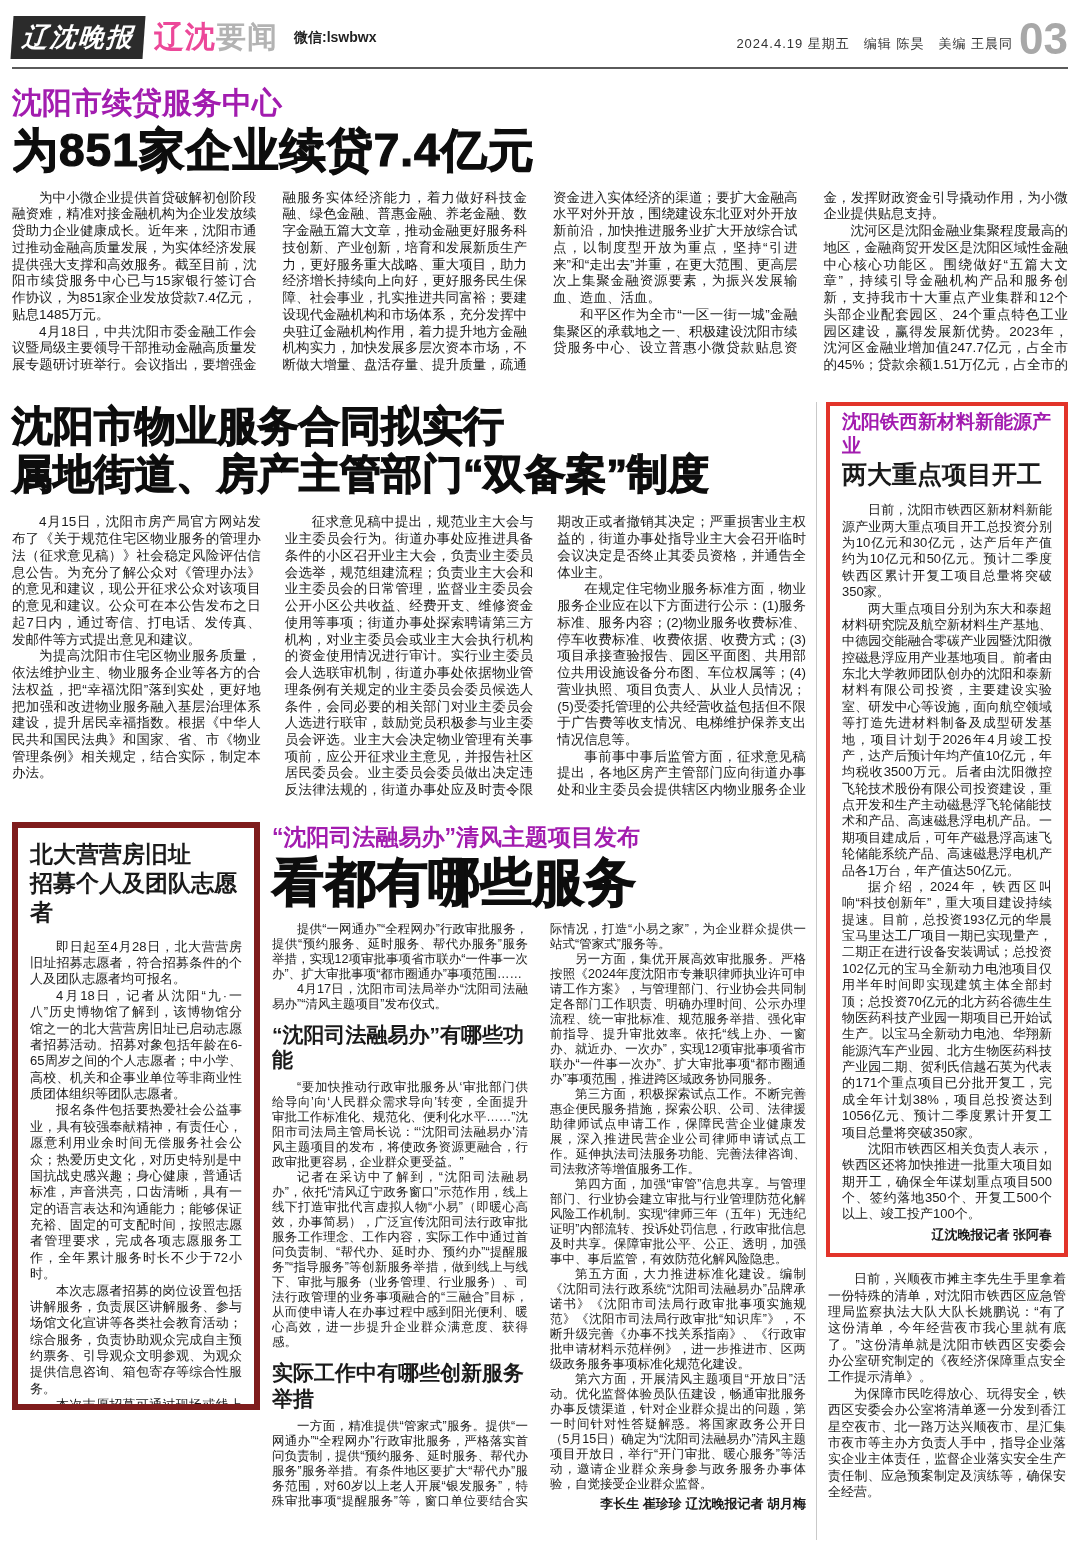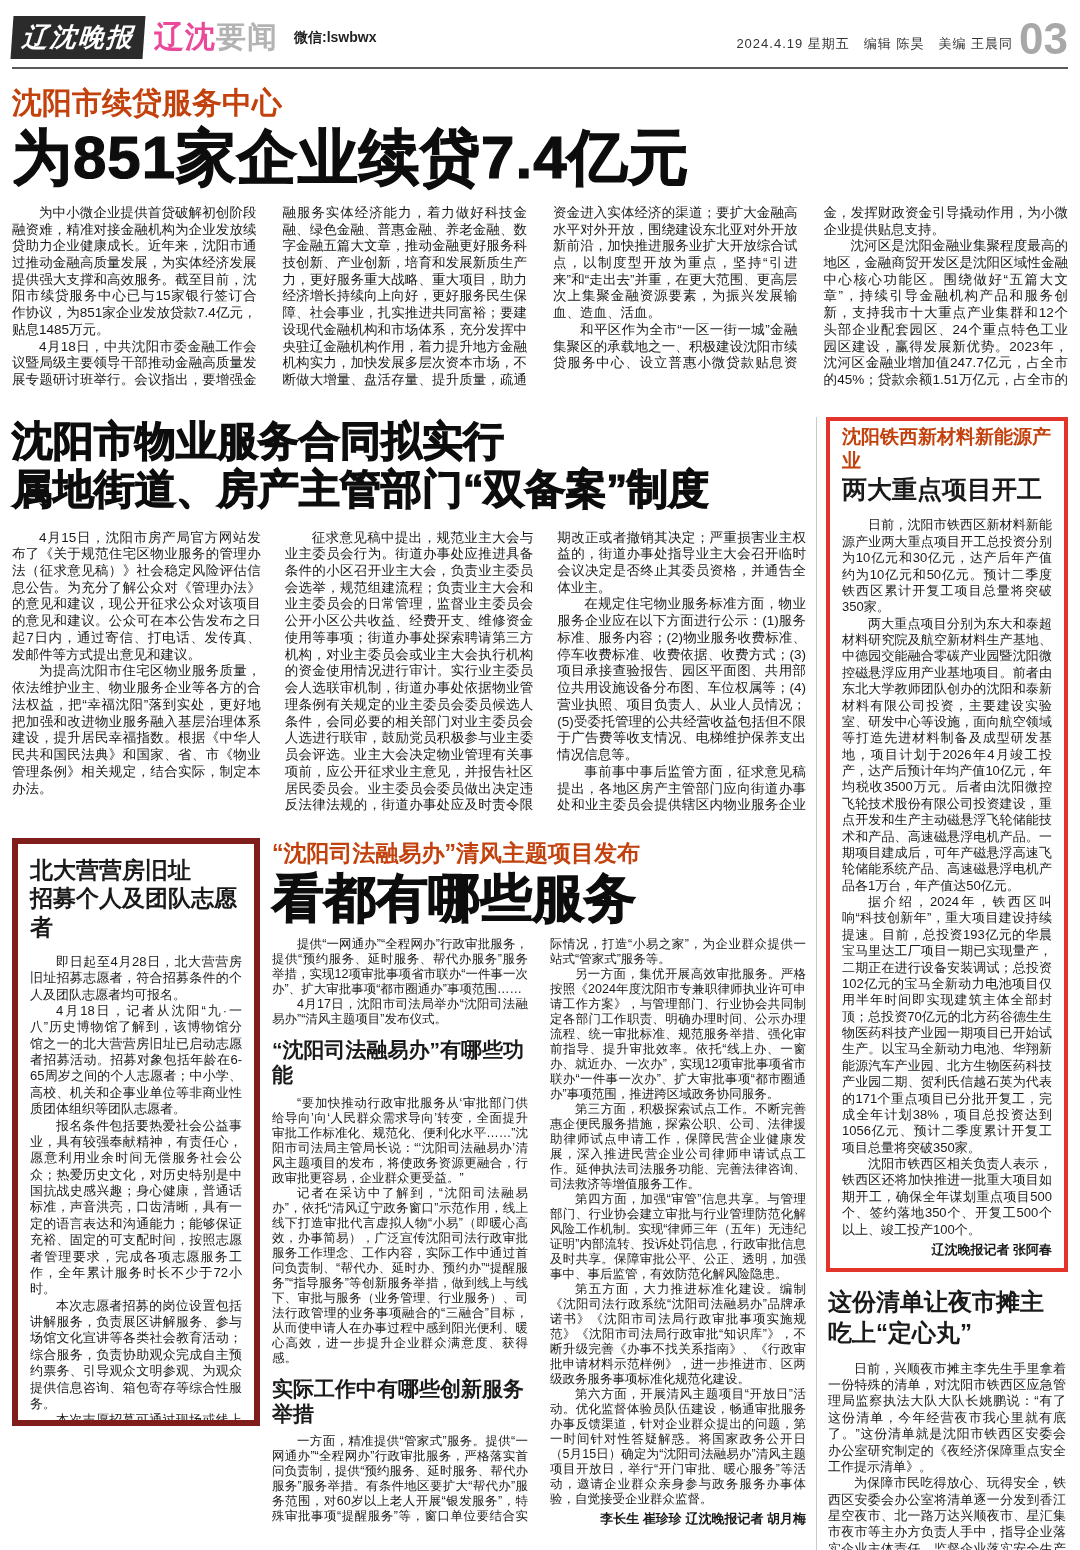--- a/index.html
+++ b/index.html
@@ -18,29 +18,29 @@
     font-size:26px; padding:4px 10px; letter-spacing:2px; transform:skewX(-4deg); }
   .section-name { font-size:30px; font-weight:900; letter-spacing:1px; }
   .section-name .black { color:#ec4899; }
   .section-name .gray { color:#b3b3b3; }
   .wechat { font-size:14px; font-weight:bold; color:#222; margin-left:6px; }
   .mh-right { display:flex; align-items:flex-end; gap:6px; }
   .dateline { font-size:13px; color:#333; padding-bottom:6px; letter-spacing:1px; }
   .pageno { font-size:44px; font-weight:bold; color:#a8a8a8; line-height:0.9; }
 
   
-  .kicker  { font-weight:bold; color:#c2410c; }
+  .kicker  { font-weight:bold; color:#a21caf; }
   .bighead { font-weight:900; color:#0d0d0d; -webkit-text-stroke:1.2px #0d0d0d; }
   p.para { text-align:justify; text-indent:2em; }
   .byline { font-weight:bold; text-align:right; padding-right:14px; margin-top:4px; }
 
   
   .art-loan { margin-top:14px; }
   .art-loan .kicker { font-size:30px; margin-bottom:2px; }
-  .art-loan .bighead { font-size:60px; line-height:1.08; letter-spacing:1px; }
+  .art-loan .bighead { font-size:46px; line-height:1.08; letter-spacing:1px; }
   .art-loan .body { margin-top:14px; height:196px; column-count:4; column-gap:26px;
     font-size:13.5px; line-height:1.24; overflow:hidden; }
 
   
   .main { display:flex; gap:10px; margin-top:16px; }
   .left-col { flex:1; min-width:0; }
   .right-col { width:252px; border-left:1px solid #c9c9c9; padding-left:9px; }
 
   
   .art-prop .bighead { font-size:41px; line-height:1.18; }
@@ -173,24 +173,20 @@
         <div class="body">
           <p class="para">日前，沈阳市铁西区新材料新能源产业两大重点项目开工总投资分别为10亿元和30亿元，达产后年产值约为10亿元和50亿元。预计二季度铁西区累计开复工项目总量将突破350家。</p>
           <p class="para">两大重点项目分别为东大和泰超材料研究院及航空新材料生产基地、中德园交能融合零碳产业园暨沈阳微控磁悬浮应用产业基地项目。前者由东北大学教师团队创办的沈阳和泰新材料有限公司投资，主要建设实验室、研发中心等设施，面向航空领域等打造先进材料制备及成型研发基地，项目计划于2026年4月竣工投产，达产后预计年均产值10亿元，年均税收3500万元。后者由沈阳微控飞轮技术股份有限公司投资建设，重点开发和生产主动磁悬浮飞轮储能技术和产品、高速磁悬浮电机产品。一期项目建成后，可年产磁悬浮高速飞轮储能系统产品、高速磁悬浮电机产品各1万台，年产值达50亿元。</p>
           <p class="para">据介绍，2024年，铁西区叫响“科技创新年”，重大项目建设持续提速。目前，总投资193亿元的华晨宝马里达工厂项目一期已实现量产，二期正在进行设备安装调试；总投资102亿元的宝马全新动力电池项目仅用半年时间即实现建筑主体全部封顶；总投资70亿元的北方药谷德生生物医药科技产业园一期项目已开始试生产。以宝马全新动力电池、华翔新能源汽车产业园、北方生物医药科技产业园二期、贺利氏信越石英为代表的171个重点项目已分批开复工，完成全年计划38%，项目总投资达到1056亿元、预计二季度累计开复工项目总量将突破350家。</p>
           <p class="para">沈阳市铁西区相关负责人表示，铁西区还将加快推进一批重大项目如期开工，确保全年谋划重点项目500个、签约落地350个、开复工500个以上、竣工投产100个。</p>
           <p class="byline">辽沈晚报记者 张阿春</p>
         </div>
       </section>
 
       <section class="art-night">
-        <div class="head">
-          <div>这份清单让夜市摊主</div>
-          <div>吃上“定心丸”</div>
-        </div>
         <div class="body">
           <p class="para">日前，兴顺夜市摊主李先生手里拿着一份特殊的清单，对沈阳市铁西区应急管理局监察执法大队大队长姚鹏说：“有了这份清单，今年经营夜市我心里就有底了。”这份清单就是沈阳市铁西区安委会办公室研究制定的《夜经济保障重点安全工作提示清单》。</p>
           <p class="para"><span>为保障市民吃得放心、玩得安全，铁西区安委会办公室将清单逐一分发到香江星空夜市、北一路万达兴顺夜市、星汇集市夜市等主办方负责人手中，指导企业落实企业主体责任，监督企业落实安全生产责任制、应急预案制定及演练等，确保安全经营。</span>　</p>
         </div>
       </section>
 
     </div>
   </div>
 </div>
 

